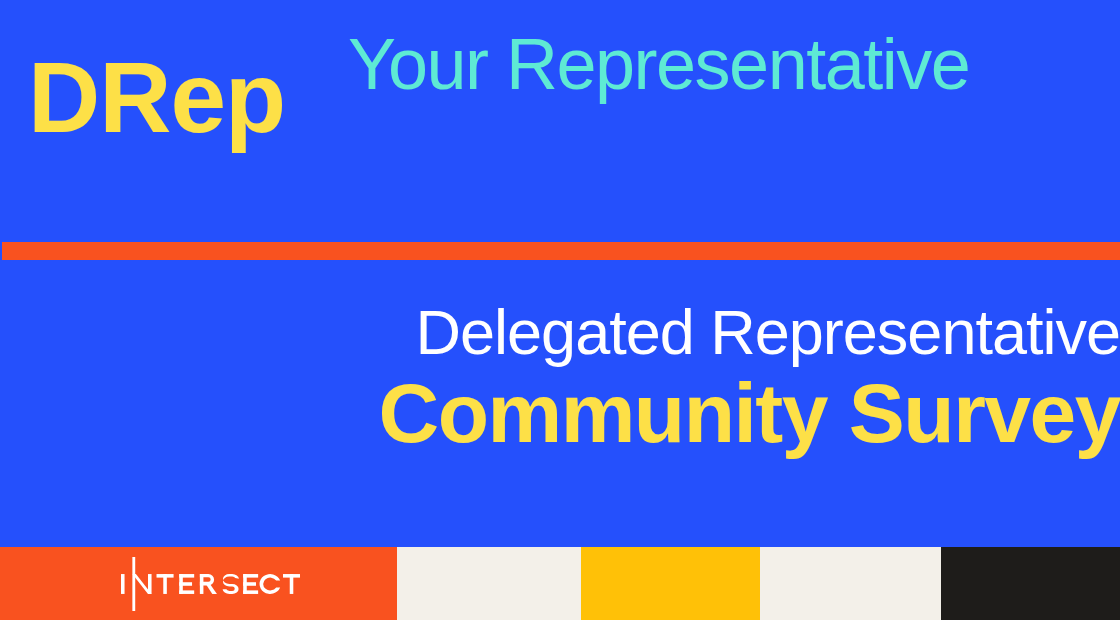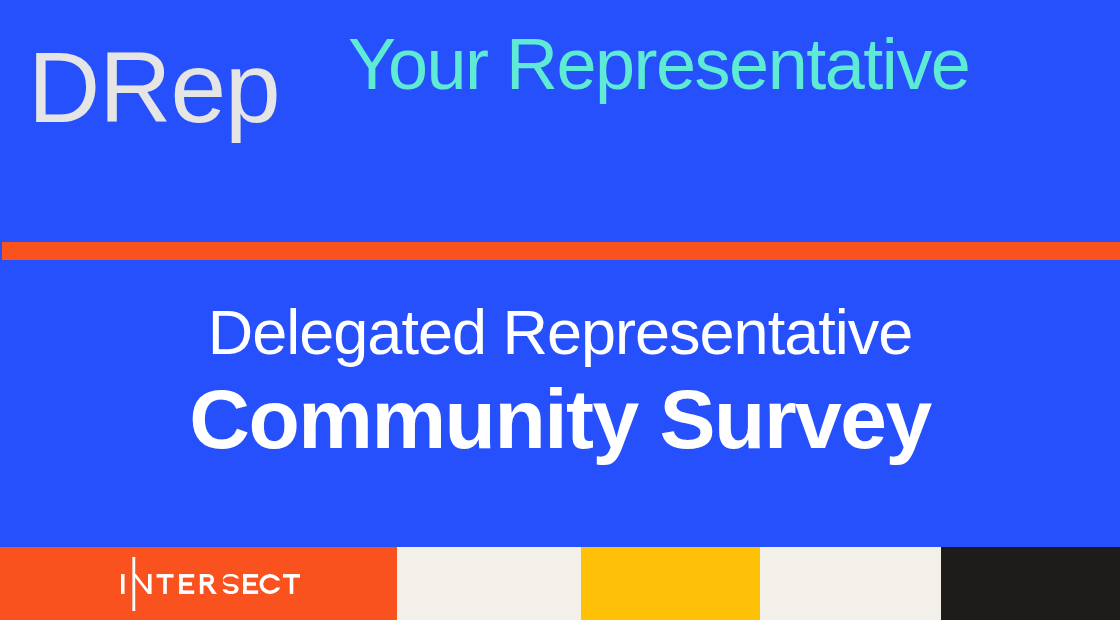--- a/index.html
+++ b/index.html
@@ -26,25 +26,25 @@
     left: 0;
     top: 0;
     width: 1120px;
     height: 242px;
     background: #2550fc;
   }
 
   #brand-wordmark {
     position: absolute;
     left: 28px;
-    top: 37px;
+    top: 47px;
     font-size: 100px;
-    font-weight: normal;
+    font-weight: bold;
     line-height: 1;
-    color: #e5e5e5;
+    color: #fde047;
     letter-spacing: -1px;
     white-space: nowrap;
   }
 
   #header-tagline {
     position: absolute;
     left: 348px;
     top: 30px;
     color: #5eead4;
     font-size: 72px;
@@ -75,42 +75,41 @@
     width: 1120px;
     height: 287px;
     background: #2550fc;
   }
 
   #survey-title-block {
     position: absolute;
     left: 0;
     top: 38px;
     width: 1120px;
-    text-align: center;
+    text-align: right;
   }
 
   #survey-subtitle {
     display: block;
     color: #ffffff;
     font-size: 63px;
     font-weight: 300;
     line-height: 1.08;
     letter-spacing: -1px;
     white-space: nowrap;
   }
 
   #survey-heading {
     display: block;
-    color: #ffffff;
+    color: #fde047;
     font-size: 84px;
     font-weight: bold;
     line-height: 1.12;
     letter-spacing: -1.5px;
     white-space: nowrap;
-    margin-top: 6px;
   }
 
   
   #footer-band {
     position: absolute;
     left: 0;
     top: 547px;
     width: 1120px;
     height: 73px;
     display: flex;

